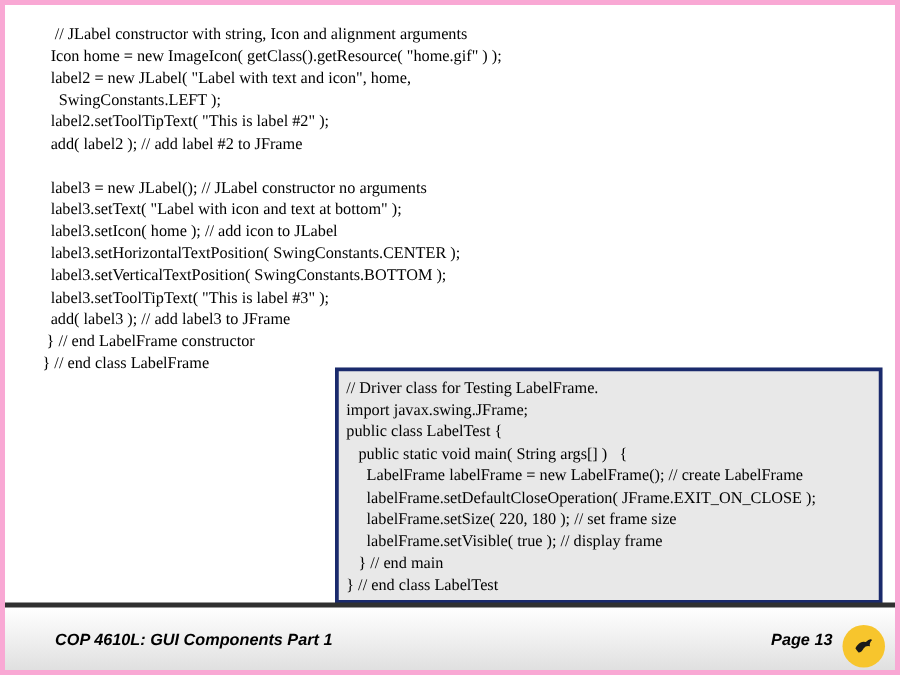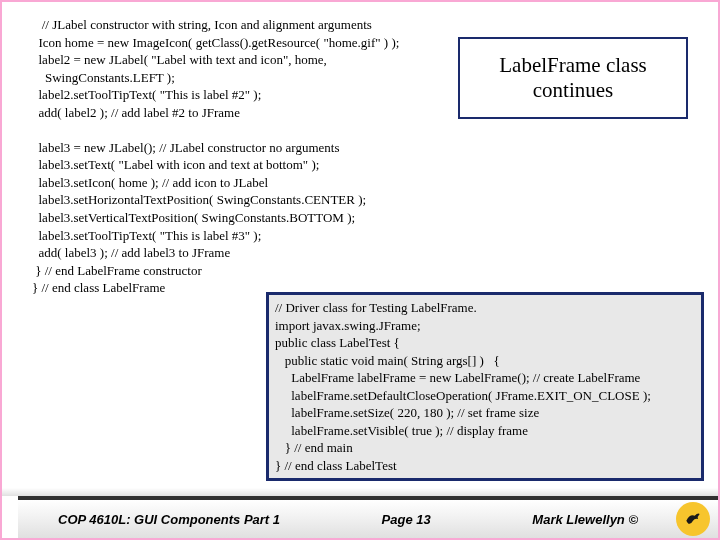--- a/index.html
+++ b/index.html
@@ -1,21 +1,21 @@
 <!DOCTYPE html>
 <html><head>
 <meta charset="utf-8">
 <style>
   * { margin:0; padding:0; box-sizing:border-box; }
   body { width:720px; height:540px; font-family:"Times New Roman",serif; background:#fff; position:relative; overflow:hidden; }
-  .slide { width:720px; height:540px; border:2px solid #f9a8d4; position:relative; background:#fff; }
+  .slide { width:720px; height:540px; border:4px solid #f9a8d4; position:relative; background:#fff; }
   .code-main { position:absolute; top:14px; left:30px; font-size:13px; line-height:1.35; white-space:pre; }
   .callout { position:absolute; top:35px; right:30px; width:230px; border:2px solid #1a2a6c; background:#fff; text-align:center; padding:14px 6px; font-size:21px; }
   .driver-box { position:absolute; top:290px; left:264px; width:438px; border:3px solid #1a2a6c; background:#e8e8e8; font-size:13px; line-height:1.35; white-space:pre; padding:4px 6px; }
-  .footer { position:absolute; left:16px; right:0; bottom:0; height:42px; border-top:4px solid #303030; display:flex; align-items:center; justify-content:space-between; padding:0 50px 0 40px;
+  .footer { position:absolute; left:0; right:0; bottom:0; height:54px; border-top:4px solid #303030; display:flex; align-items:center; justify-content:space-between; padding:0 50px 0 40px;
     background:linear-gradient(to bottom,#fff 0%,#f3f3f3 40%,#e0e0e0 100%);text-align:center; }
   .footer .ft { font-size:13px; font-style:italic; font-weight:bold; font-family:Arial,sans-serif; }
   .footer .logo { position:absolute; right:8px; bottom:2px; width:34px; height:34px; border-radius:50%; background:#f7c52d; display:flex; align-items:center; justify-content:center; }
   .footer .logo svg { width:20px; height:20px; }
   .shadow-bar { position:absolute; left:0; right:0; bottom:42px; height:8px; background:linear-gradient(to bottom, rgba(0,0,0,0) 0%, rgba(0,0,0,0.12) 100%); }
 </style>
 </head>
 <body>
 
 <div class="slide">
@@ -30,41 +30,37 @@
   label3 = new JLabel(); // JLabel constructor no arguments
   label3.setText( "Label with icon and text at bottom" );
   label3.setIcon( home ); // add icon to JLabel
   label3.setHorizontalTextPosition( SwingConstants.CENTER );
   label3.setVerticalTextPosition( SwingConstants.BOTTOM );
   label3.setToolTipText( "This is label #3" );
   add( label3 ); // add label3 to JFrame
  } // end LabelFrame constructor
 } // end class LabelFrame</div>
 
-  <div class="callout">
-    <span>LabelFrame class continues</span>
-  </div>
 
   <div class="driver-box">// Driver class for Testing LabelFrame.
 import javax.swing.JFrame;
 public class LabelTest {
    public static void main( String args[] )   {
      LabelFrame labelFrame = new LabelFrame(); // create LabelFrame
      labelFrame.setDefaultCloseOperation( JFrame.EXIT_ON_CLOSE );
      labelFrame.setSize( 220, 180 ); // set frame size
      labelFrame.setVisible( true ); // display frame
    } // end main
 } // end class LabelTest</div>
 
   <div class="shadow-bar"></div>
 
   <div class="footer">
     <span class="ft">COP 4610L: GUI Components Part 1</span>
     <span class="ft">Page 13</span>
-    <span class="ft" style="margin-right:30px">Mark Llewellyn ©</span>
     <div class="logo">
       <svg viewBox="0 0 24 24">
         <path d="M4 14 Q8 6 14 8 Q18 4 20 6 Q17 9 18 12 Q14 11 12 14 Q10 18 7 18 Q5 16 4 14 Z" fill="#1a1a1a"></path>
       </svg>
     </div>
   </div>
 
 </div>
 
 </body></html>

